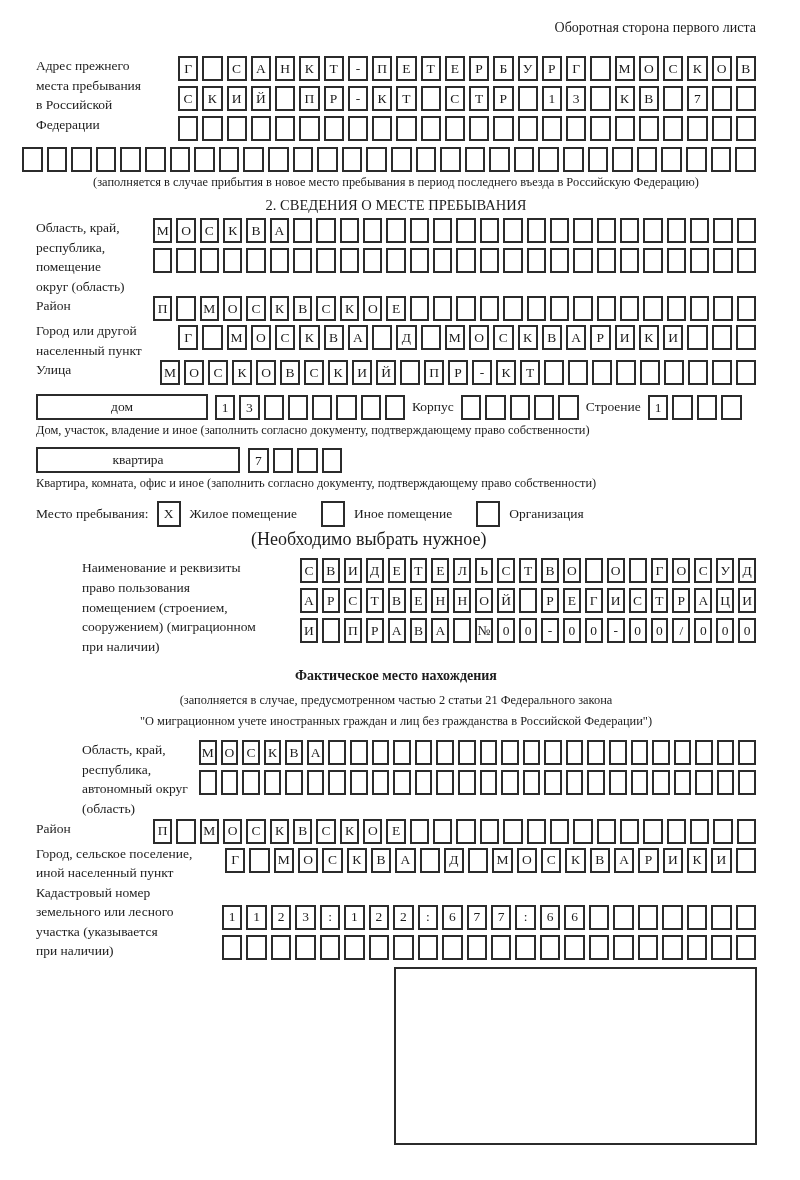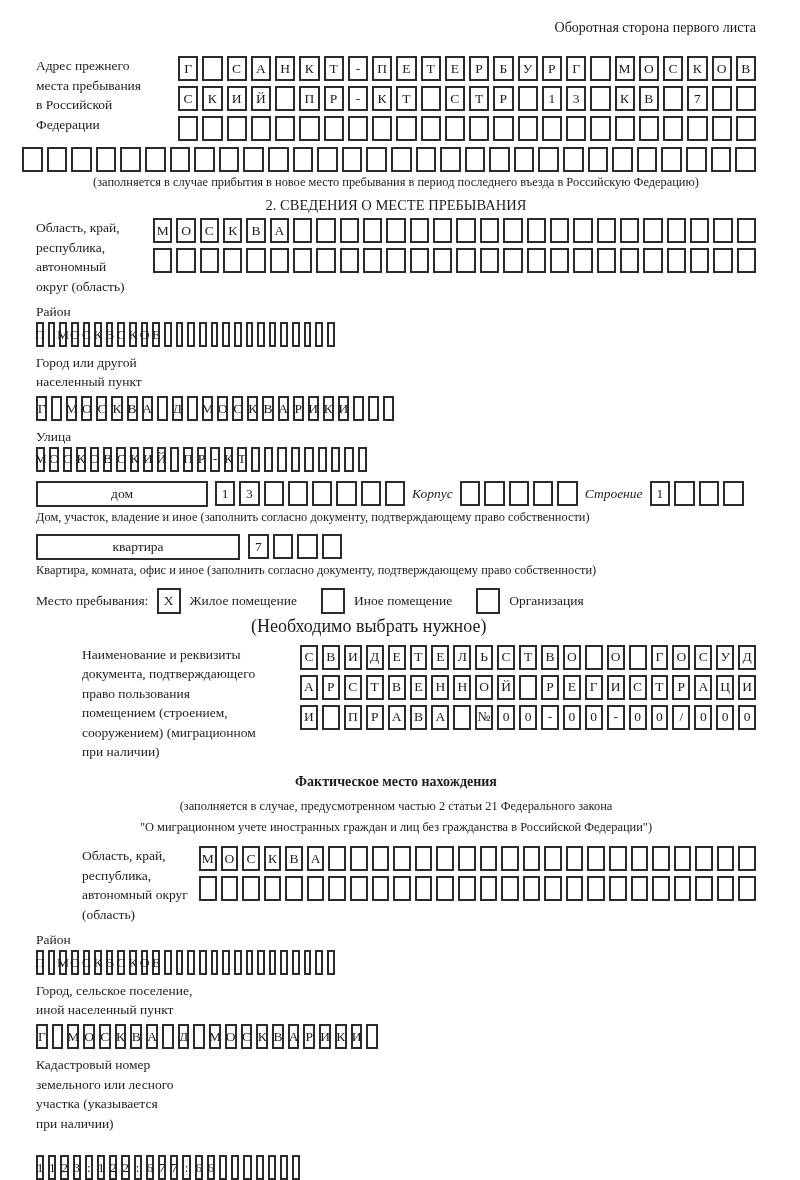--- a/index.html
+++ b/index.html
@@ -25,30 +25,30 @@
     display:flex;align-items:center;justify-content:center;
     font-size:13.5px;line-height:1;min-width:0;
   }
   .boxrow.fixed{flex:0 0 auto;}
   .fullrow{margin:6px 0 0 -14px;width:734px;flex:none;display:flex;gap:4px;}
   .caption{font-size:12.4px;margin-top:3px;}
   .center{text-align:center;}
   .h2{font-weight:normal;text-align:center;font-size:14.5px;margin:7px 0 4px 0;}
   .h3{font-weight:bold;text-align:center;font-size:14px;margin:12px 0 6px 0;}
 
-  .mt6{margin-top:6px;flex-direction:column;} .mt8{margin-top:8px;margin-left:46px;}
+  .mt6{} .mt8{margin-top:8px;margin-left:46px;}
 
   
   .mixrow{display:flex;align-items:center;margin-top:9px;}
   .field-rect{
     border:2px solid #2b2b2b;height:22px;display:flex;align-items:center;
     justify-content:center;font-size:13.5px;flex:0 0 auto;
   }
   .rect168{width:168px;} .rect200{width:200px;}
-  .inline-label{font-size:13.5px;padding:0 7px;flex:0 0 auto;font-style:italic;}
+  .inline-label{font-size:13.5px;padding:0 7px;flex:0 0 auto;}
   .cw190{width:190px;margin-left:7px;} .cw118{width:118px;} .cw94{width:94px;}
 
   
   .stayrow{display:flex;align-items:center;margin-top:10px;font-size:13.5px;}
   .cbox{
     width:20px;height:22px;border:2px solid #2b2b2b;flex:0 0 auto;
     display:flex;align-items:center;justify-content:center;font-size:13.5px;
   }
   .stayrow .opt{padding:0 0 0 9px;text-align:center;}
   .stayrow .gap{width:24px;flex:0 0 auto;}
@@ -187,21 +187,21 @@
       <span class="cell"></span>
     </div>
   <div class="caption center">(заполняется в случае прибытия в новое место пребывания в период последнего въезда в Российскую Федерацию)</div>
 
   <div class="h2">2. СВЕДЕНИЯ О МЕСТЕ ПРЕБЫВАНИЯ</div>
 
   <div class="frow">
     <div class="flabel w117">
         <div>Область, край,</div>
         <div>республика,</div>
-        <div>автономный</div>
+        <div>помещение</div>
         <div>округ (область)</div>
       </div>
     <div class="gridcol">
       <div class="boxrow">
           <span class="cell">М</span>
           <span class="cell">О</span>
           <span class="cell">С</span>
           <span class="cell">К</span>
           <span class="cell">В</span>
           <span class="cell">А</span>
@@ -403,21 +403,20 @@
     <span class="opt">Иное помещение</span>
     <span class="gap"></span>
     <span class="cbox"></span>
     <span class="opt">Организация</span>
   </div>
   <div class="choose-note">(Необходимо выбрать нужное)</div>
 
   <div class="frow mt8">
     <div class="flabel w218">
         <div>Наименование и реквизиты</div>
-        <div>документа, подтверждающего</div>
         <div>право пользования</div>
         <div>помещением (строением,</div>
         <div>сооружением) (миграционном</div>
         <div>при наличии)</div>
       </div>
     <div class="gridcol">
       <div class="boxrow">
           <span class="cell">С</span>
           <span class="cell">В</span>
           <span class="cell">И</span>

